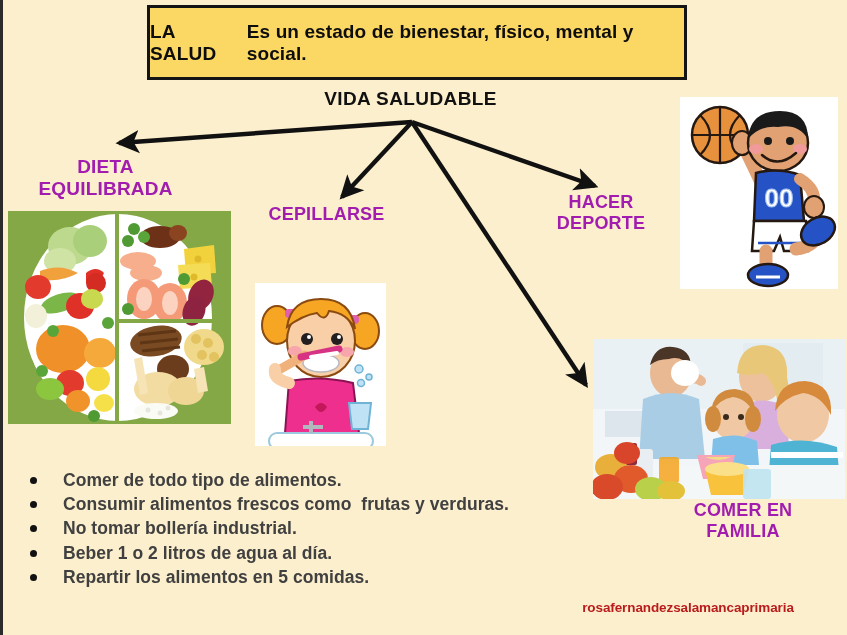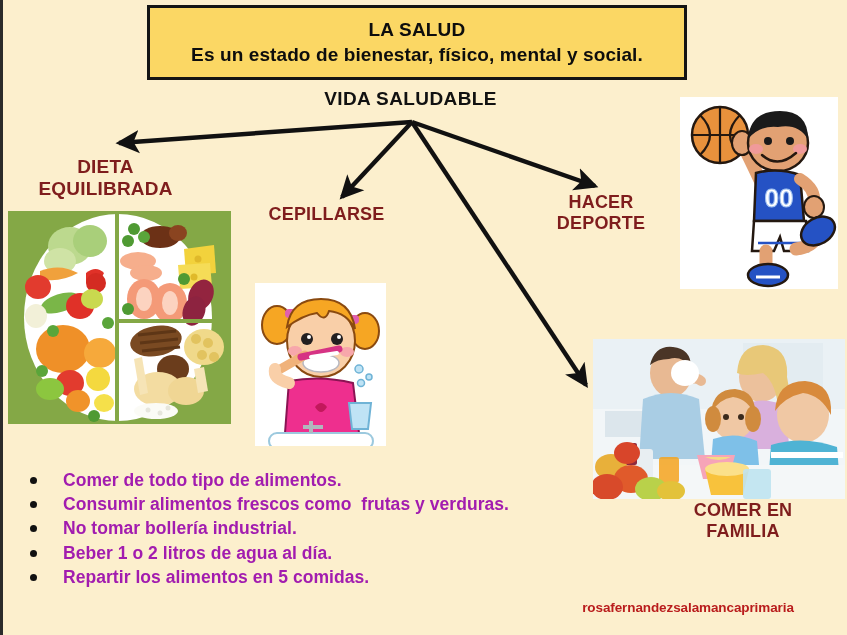--- a/index.html
+++ b/index.html
@@ -23,21 +23,21 @@
   #title-box {
     position: absolute;
     left: 144px;
     top: 5px;
     width: 540px;
     height: 75px;
     background: #fbd764;
     border: 3px solid #141414;
     box-sizing: border-box;
     display: flex;
-    flex-direction: column;
+    flex-direction: row;
     align-items: center;
     justify-content: center;
     gap: 3px;
   }
   #title-box .t1 {
     font-size: 19px;
     font-weight: bold;
     color: #0d0d0d;
     letter-spacing: .2px;
   }
@@ -66,21 +66,21 @@
     position: absolute;
     left: 0; top: 0;
     width: 847px; height: 635px;
     pointer-events: none;
   }
 
   
   .branch-label {
     position: absolute;
     font-weight: bold;
-    color: #7f1d1d;
+    color: #a21caf;
     line-height: 1.18;
     text-align: center;
     letter-spacing: .2px;
   }
   #label-dieta      { left: 10px;  top: 156px; width: 185px; font-size: 19px; }
   #label-cepillarse { left: 236px; top: 204px; width: 175px; font-size: 18px; }
   #label-deporte    { left: 528px; top: 192px; width: 140px; font-size: 18px; }
   #label-familia    { left: 640px; top: 500px; width: 200px; font-size: 18px; }
 
   
@@ -134,21 +134,21 @@
   #bullets {
     position: absolute;
     left: 22px; top: 468px;
     width: 580px;
   }
   #bullets li {
     list-style: none;
     position: relative;
     font-size: 17.5px;
     font-weight: bold;
-    color: #a21caf;
+    color: #404040;
     line-height: 24.2px;
     padding-left: 38px;
     white-space: pre;
     letter-spacing: .05px;
   }
   #bullets li::before {
     content: "";
     position: absolute;
     left: 5px; top: 9px;
     width: 7px; height: 7px;

